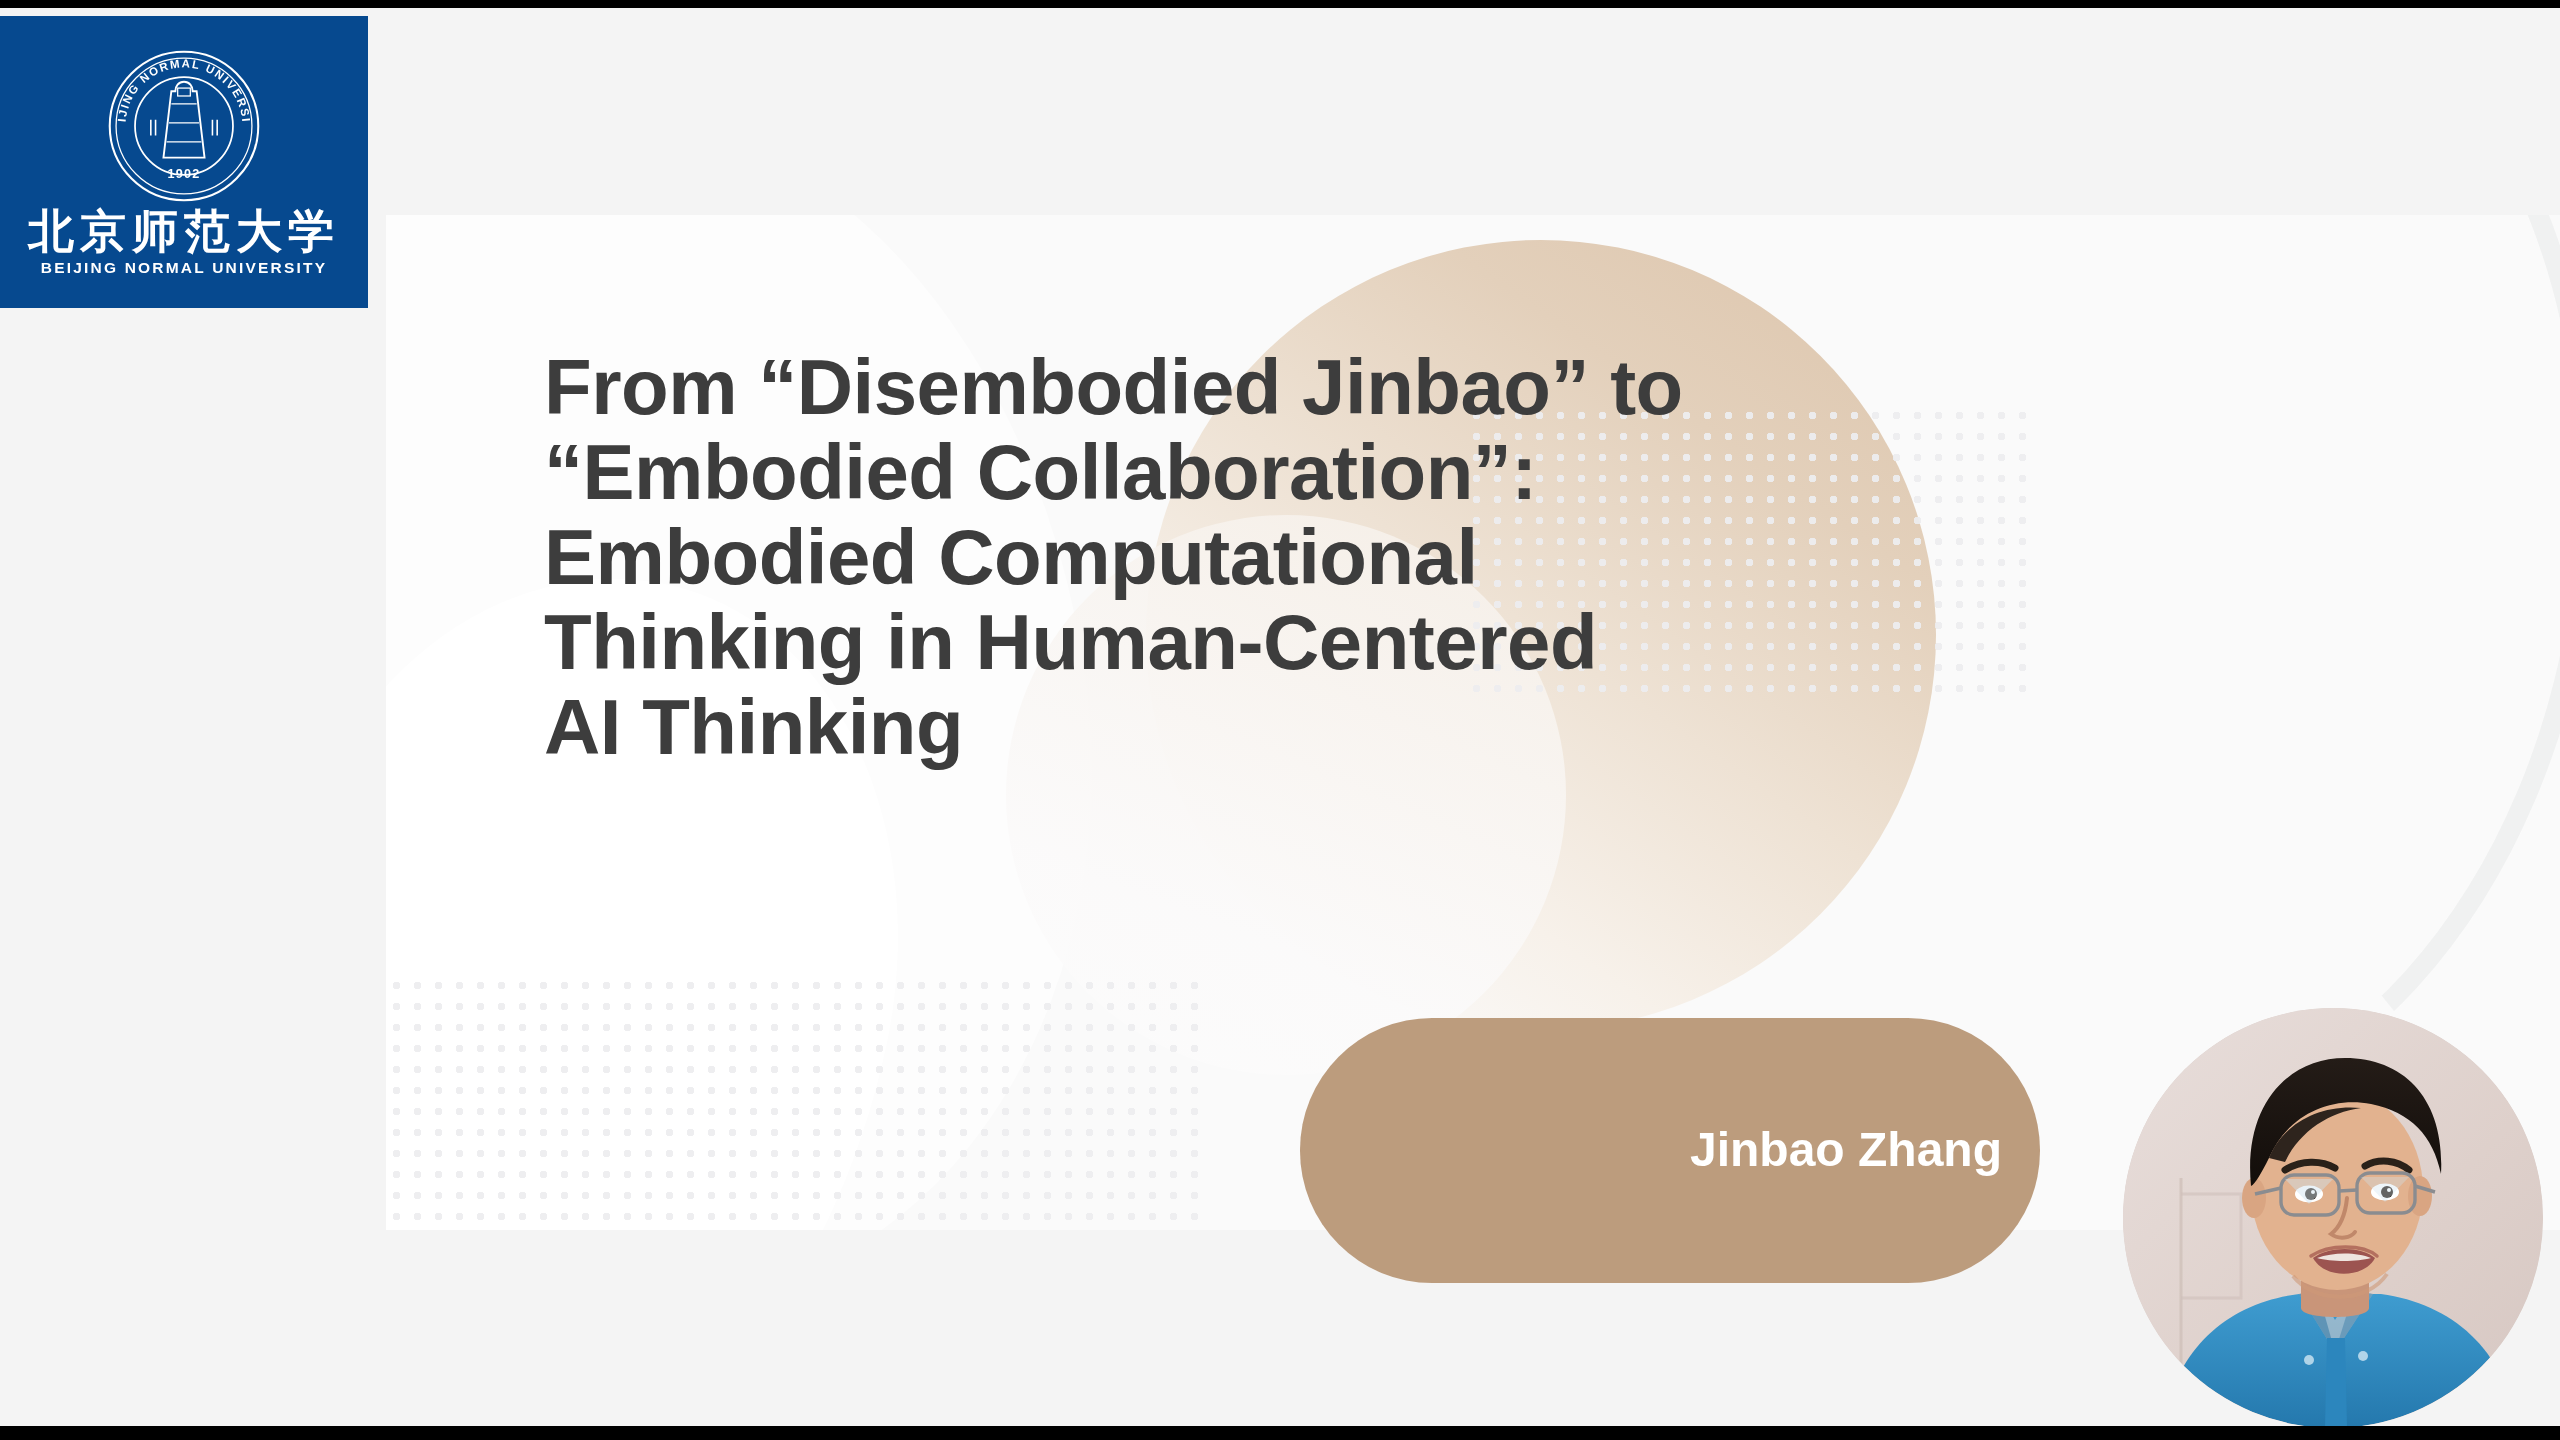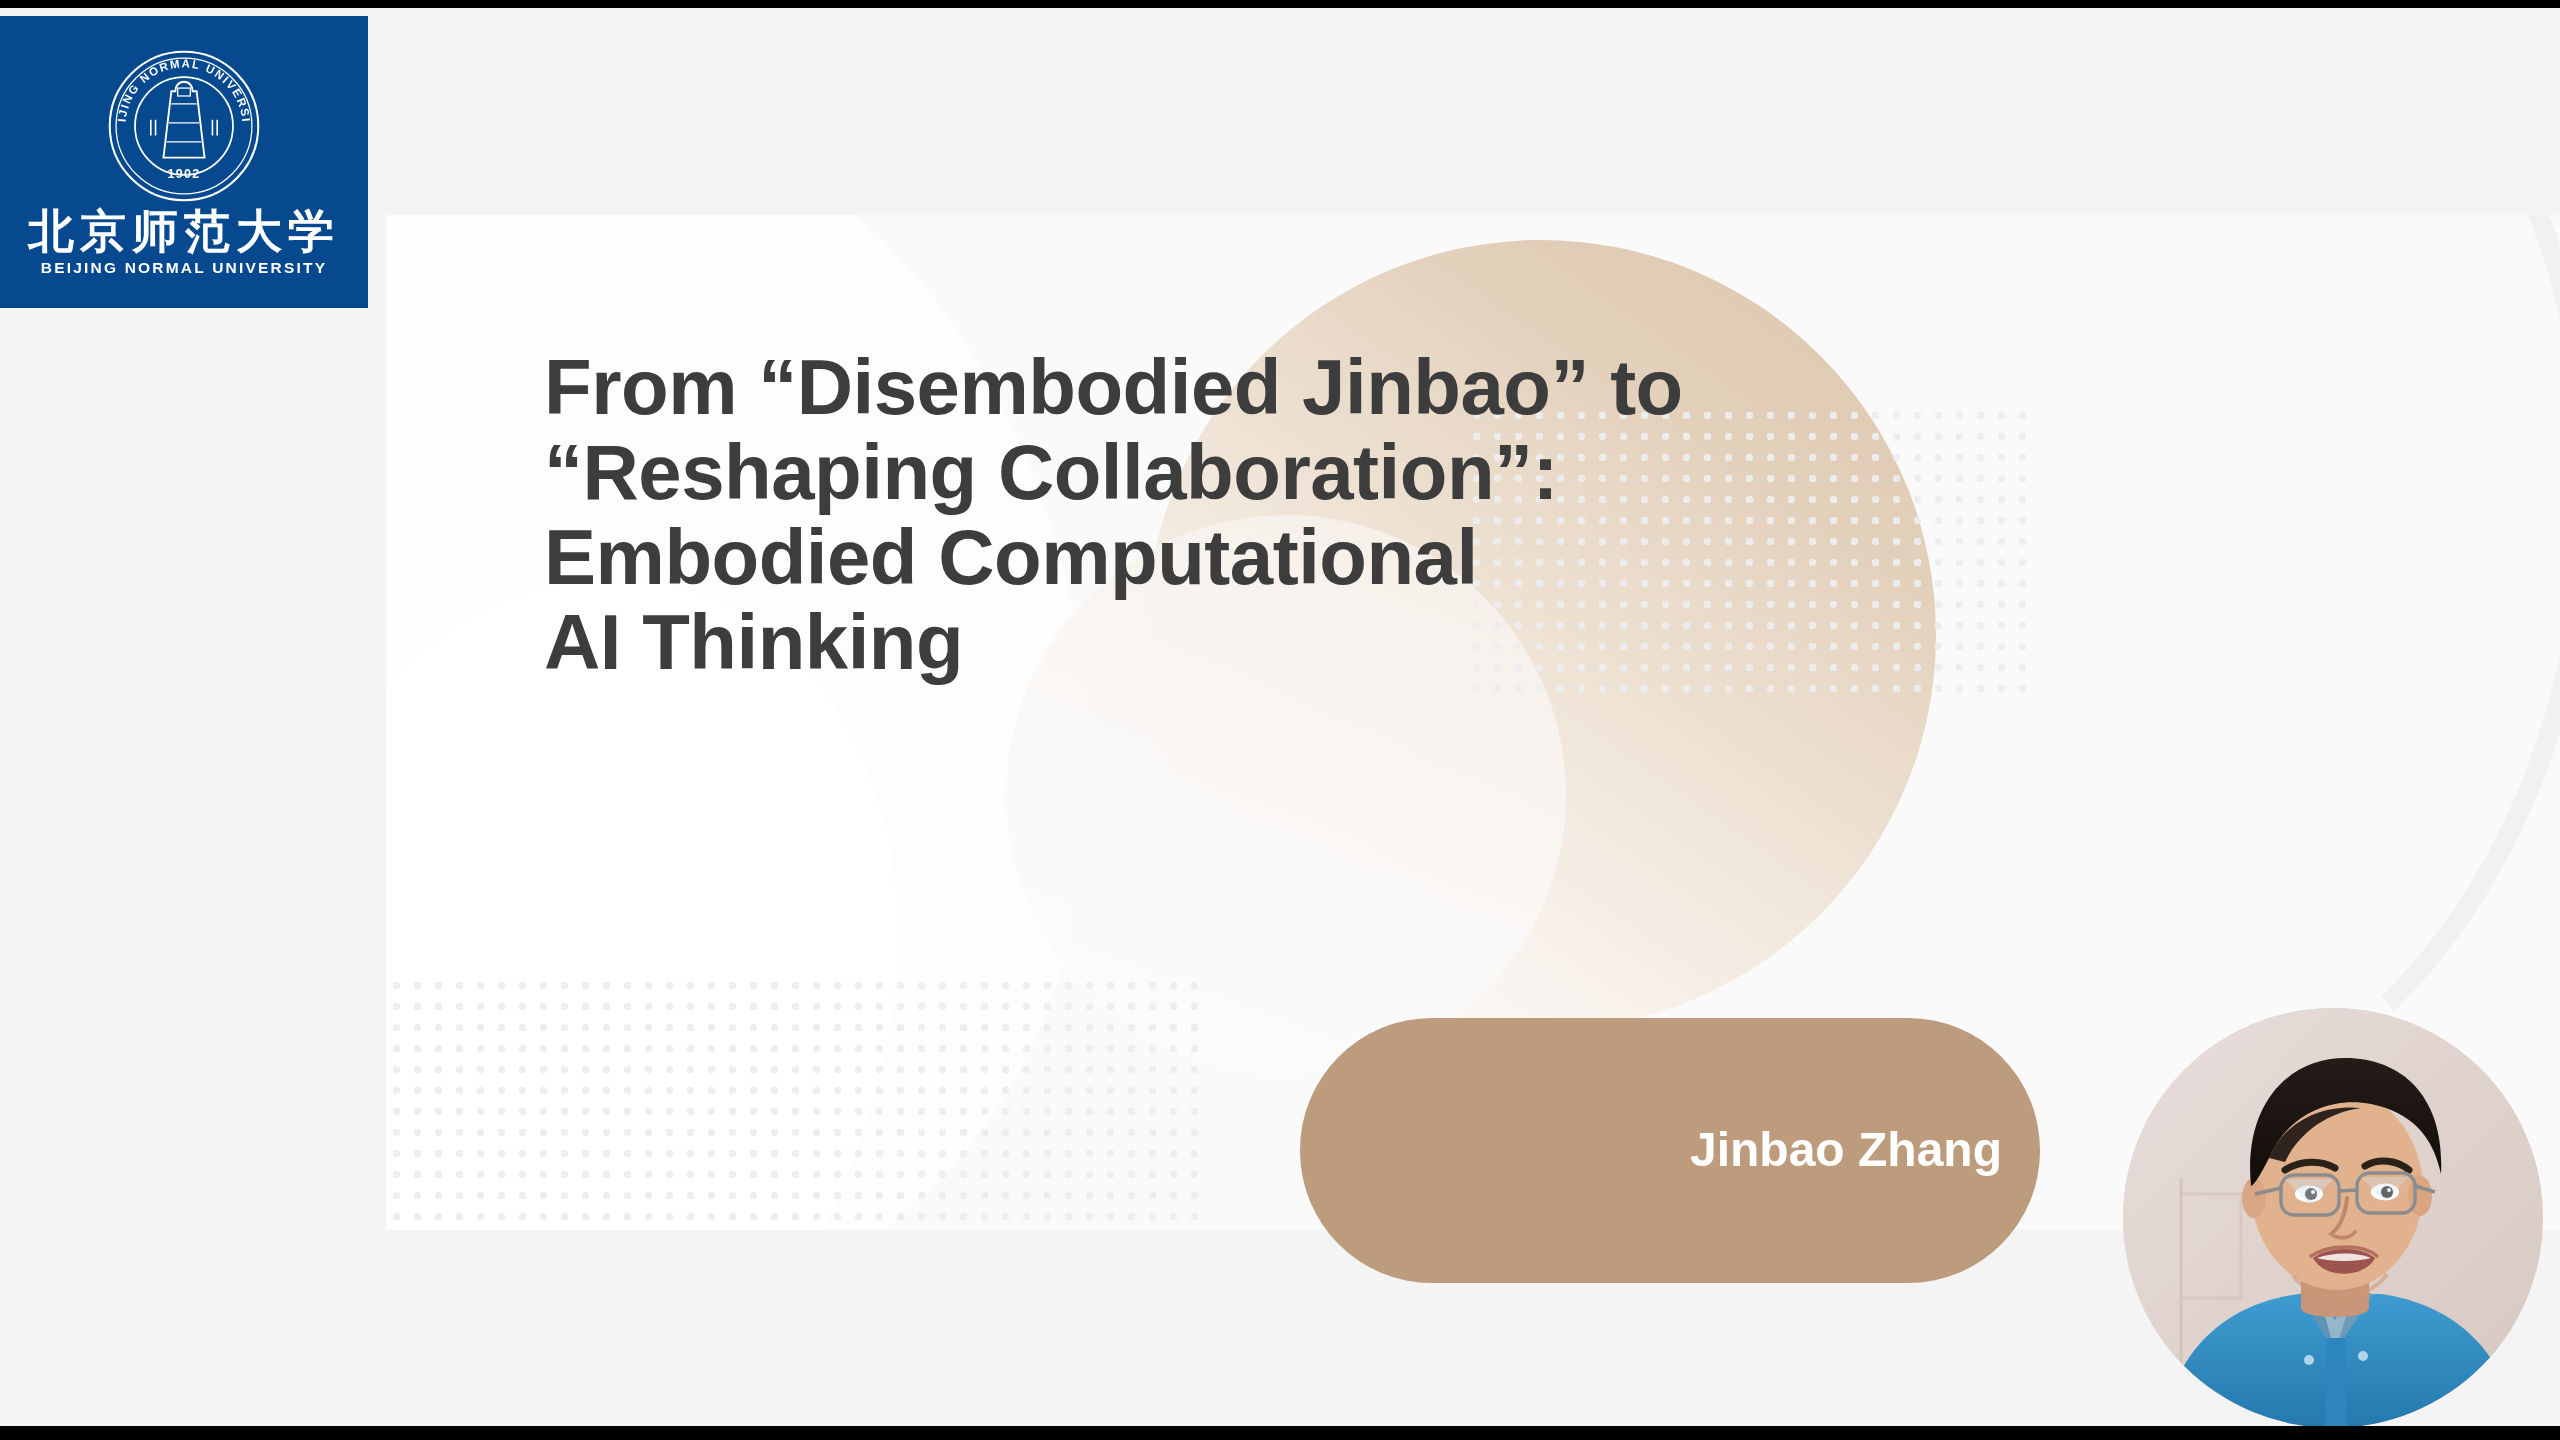--- a/index.html
+++ b/index.html
@@ -204,22 +204,23 @@
       <div class="deco arc-right2"></div>
       <div class="deco tan-circle"></div>
       <div class="deco tan-circle-2"></div>
       <div class="deco dots dots-top"></div>
       <div class="deco dots dots-bottom"></div>
 
     </div>
 
     <div id="title">
       <div>From “Disembodied Jinbao” to</div>
-      <div>“Reshaping Collaboration”:</div>
+      <div>“Embodied Collaboration”:</div>
       <div>Embodied Computational</div>
+      <div>Thinking in Human-Centered</div>
       <div>AI Thinking</div>
     </div>
 
     <div id="presenter-pill">
       <div class="line">Jinbao Zhang</div>
     </div>
 
     <div id="logo">
       <svg class="seal" viewBox="0 0 200 200">
         <circle cx="100" cy="100" r="94" fill="none" stroke="#ffffff" stroke-width="2.6"></circle>

